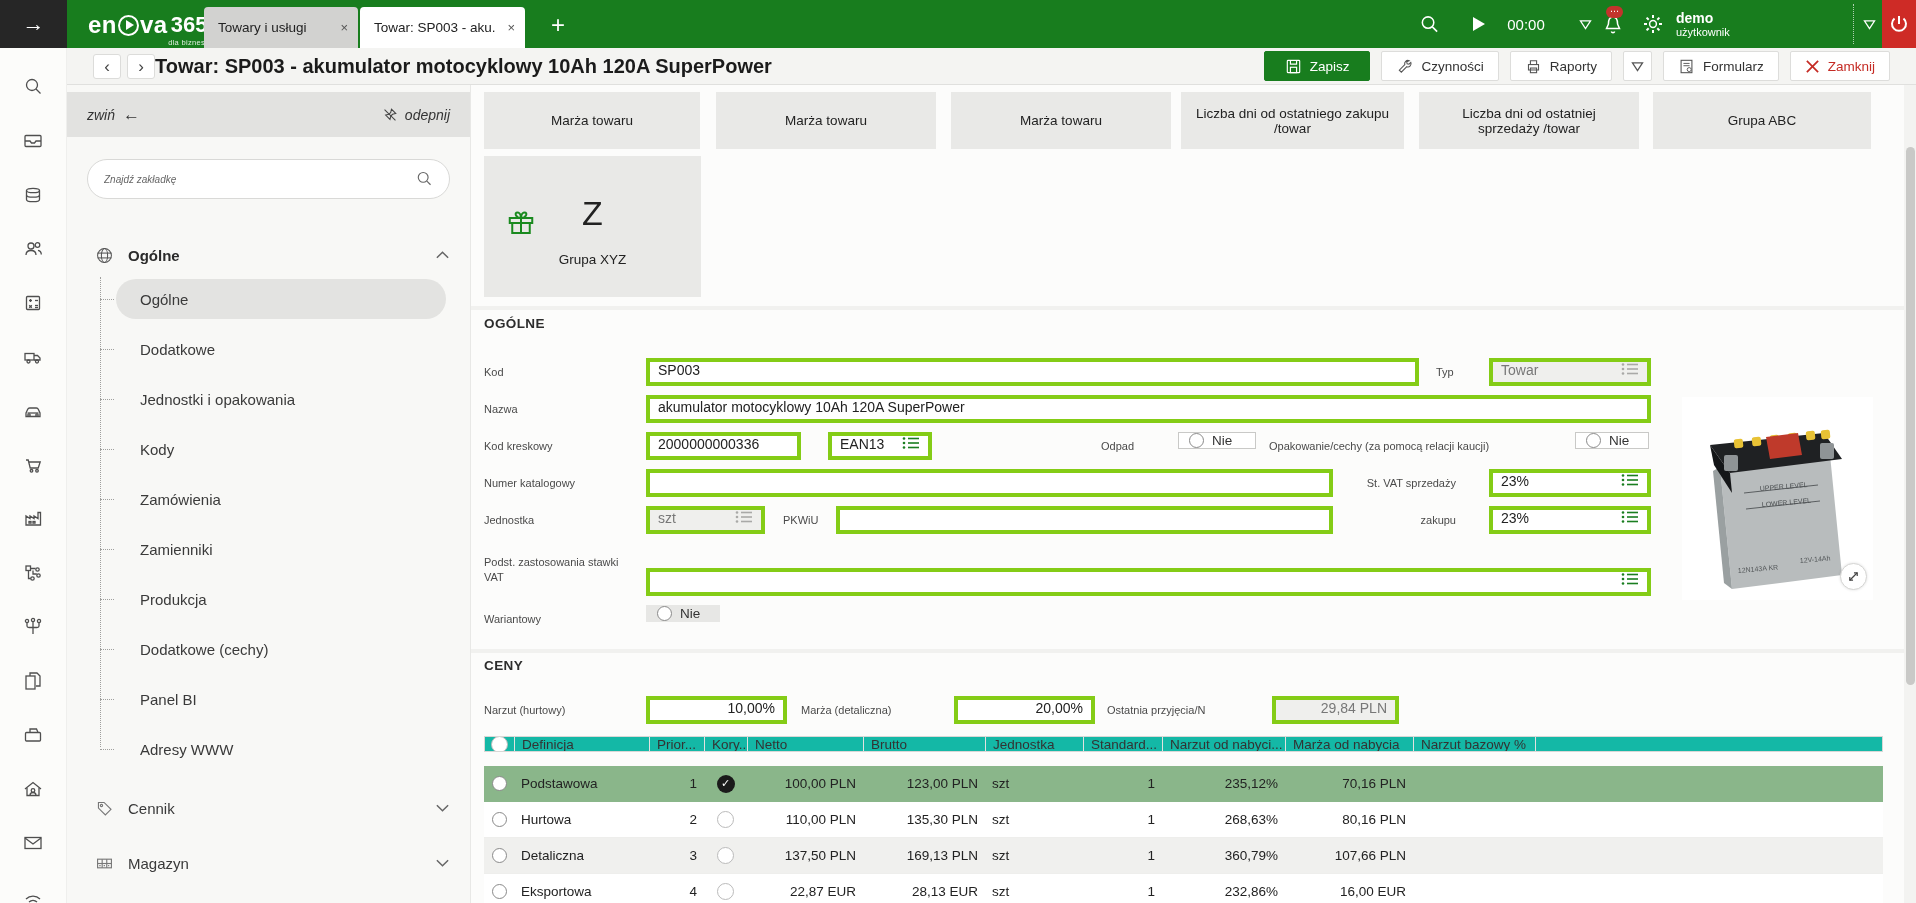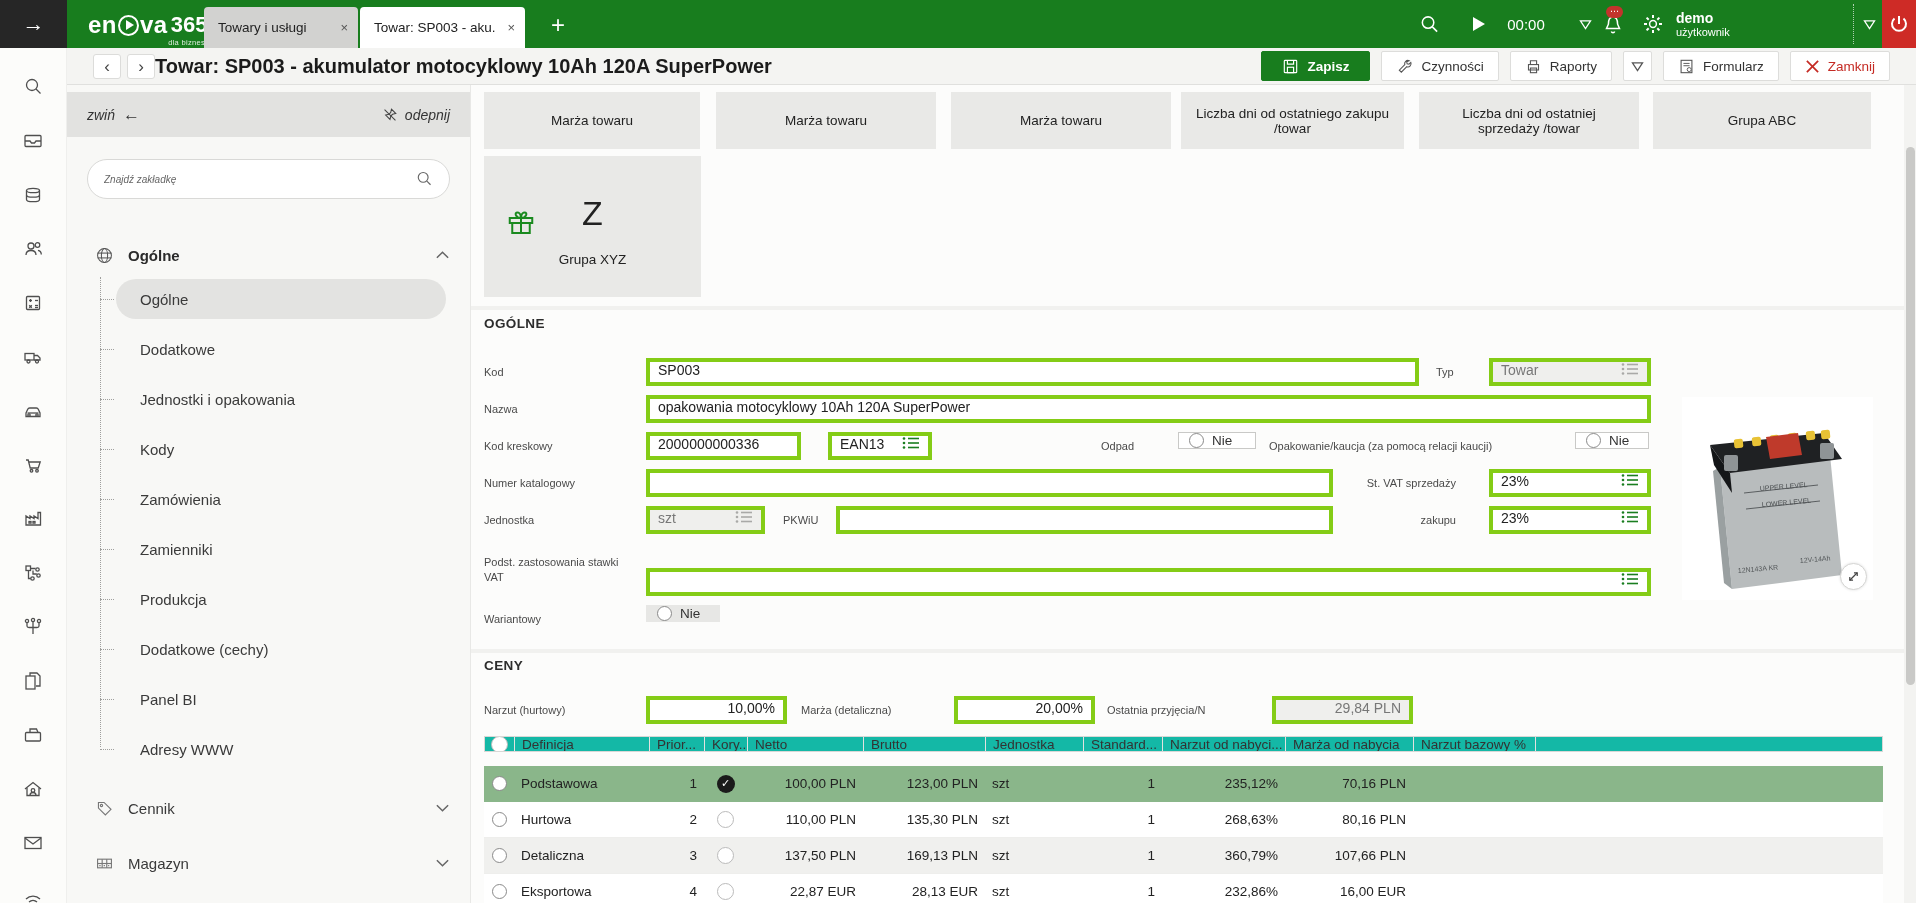--- a/index.html
+++ b/index.html
@@ -44,21 +44,21 @@
 
   
   .toolbar { position:absolute; left:67px; top:48px; width:1849px; height:37px; background:#f4f4f2; border-bottom:1px solid #e0e0de; }
   .navbtn { position:absolute; top:6px; width:28px; height:25px; background:#fff; border:1px solid #dcdcda; border-radius:3px;
     display:flex; align-items:center; justify-content:center; font-size:17px; color:#444; cursor:pointer; }
   .pagetitle { position:absolute; left:88px; top:0; height:37px; display:flex; align-items:center;
     font-size:20px; font-weight:bold; color:#1b1b1b; white-space:nowrap; }
   .tb-right { position:absolute; right:26px; top:3px; height:30px; display:flex; gap:11px; }
   .tbtn { height:30px; display:flex; align-items:center; gap:8px; padding:0 14px; background:#fff;
     border:1px solid #dddddb; border-radius:2px; font-size:13.5px; color:#333; cursor:pointer; white-space:nowrap; }
-  .tbtn.green { background:#187d1e; border-color:#187d1e; color:#fff; font-weight:bold; padding:0 20px; }
+  .tbtn.green { background:#187d1e; border-color:#187d1e; color:#fff; font-weight:normal; padding:0 20px; }
   .tbtn.red { color:#c52b24; }
   .tbtn.dd { padding:0 7px; }
 
   
   .rail { position:absolute; left:0; top:48px; width:67px; height:855px; background:#fcfcfa; border-right:1px solid #efefed; overflow:hidden; }
   .rail-inner { padding-top:12px; display:flex; flex-direction:column; }
   .rail-item { height:54px; display:flex; align-items:center; justify-content:center; color:#4f4f4f; cursor:pointer; }
 
   
   .sidebar { position:absolute; left:67px; top:85px; width:403px; height:818px; background:#f8f8f6; overflow:hidden; }
@@ -560,41 +560,41 @@
     <span>Towar</span>
     <span class="listicon licn muted">
         <svg width="18" height="14">
           <use href="#i-list"></use>
         </svg>
       </span>
   </div>
 
   <div class="flabel" style="left:13px;top:310px;">Nazwa</div>
   <div class="inp" style="left:175px;top:310px;width:1005px;">
-      <span>opakowania motocyklowy 10Ah 120A SuperPower</span>
+      <span>akumulator motocyklowy 10Ah 120A SuperPower</span>
     </div>
 
   <div class="flabel" style="left:13px;top:347px;">Kod kreskowy</div>
   <div class="inp" style="left:175px;top:347px;width:155px;">
       <span>2000000000336</span>
     </div>
   <div class="inp" style="left:357px;top:347px;width:104px;">
     <span>EAN13</span>
     <span class="listicon licn">
         <svg width="18" height="14">
           <use href="#i-list"></use>
         </svg>
       </span>
   </div>
   <div class="flabel" style="left:630px;top:347px;">Odpad</div>
   <div class="radiobox" style="left:707px;top:347px;width:78px;">
     <span class="radio"></span>
     <span>Nie</span>
   </div>
-  <div class="flabel" style="left:798px;top:347px;">Opakowanie/kaucja (za pomocą relacji kaucji)</div>
+  <div class="flabel" style="left:798px;top:347px;">Opakowanie/cechy (za pomocą relacji kaucji)</div>
   <div class="radiobox" style="left:1104px;top:347px;width:74px;">
     <span class="radio"></span>
     <span>Nie</span>
   </div>
 
   <div class="flabel" style="left:13px;top:384px;">Numer katalogowy</div>
   <div class="inp" style="left:175px;top:384px;width:687px;">
       <span></span>
     </div>
   <div class="flabel" style="left:879px;top:384px;width:106px;justify-content:flex-end;">St. VAT sprzedaży</div>
@@ -692,21 +692,21 @@
 
   <div class="flabel" style="left:13px;top:611px;">Narzut (hurtowy)</div>
   <div class="inp right" style="left:175px;top:611px;width:141px;">
       <span>10,00%</span>
     </div>
   <div class="flabel" style="left:330px;top:611px;">Marża (detaliczna)</div>
   <div class="inp right" style="left:483px;top:611px;width:141px;">
       <span>20,00%</span>
     </div>
   <div class="flabel" style="left:636px;top:611px;">Ostatnia przyjęcia/N</div>
-  <div class="inp gray right" style="left:801px;top:611px;width:141px;">
+  <div class="inp gray right" style="left:801px;top:611px;width:127px;">
       <span>29,84 PLN</span>
     </div>
 
   <div class="thead">
     <div class="hc w-radio tc">
         <span class="radio lite"></span>
       </div>
     <div class="hc w1">Definicja</div>
     <div class="hc w2" style="justify-content:flex-start;">Prior...</div>
     <div class="hc w3" style="justify-content:flex-start;">Kory...</div>

